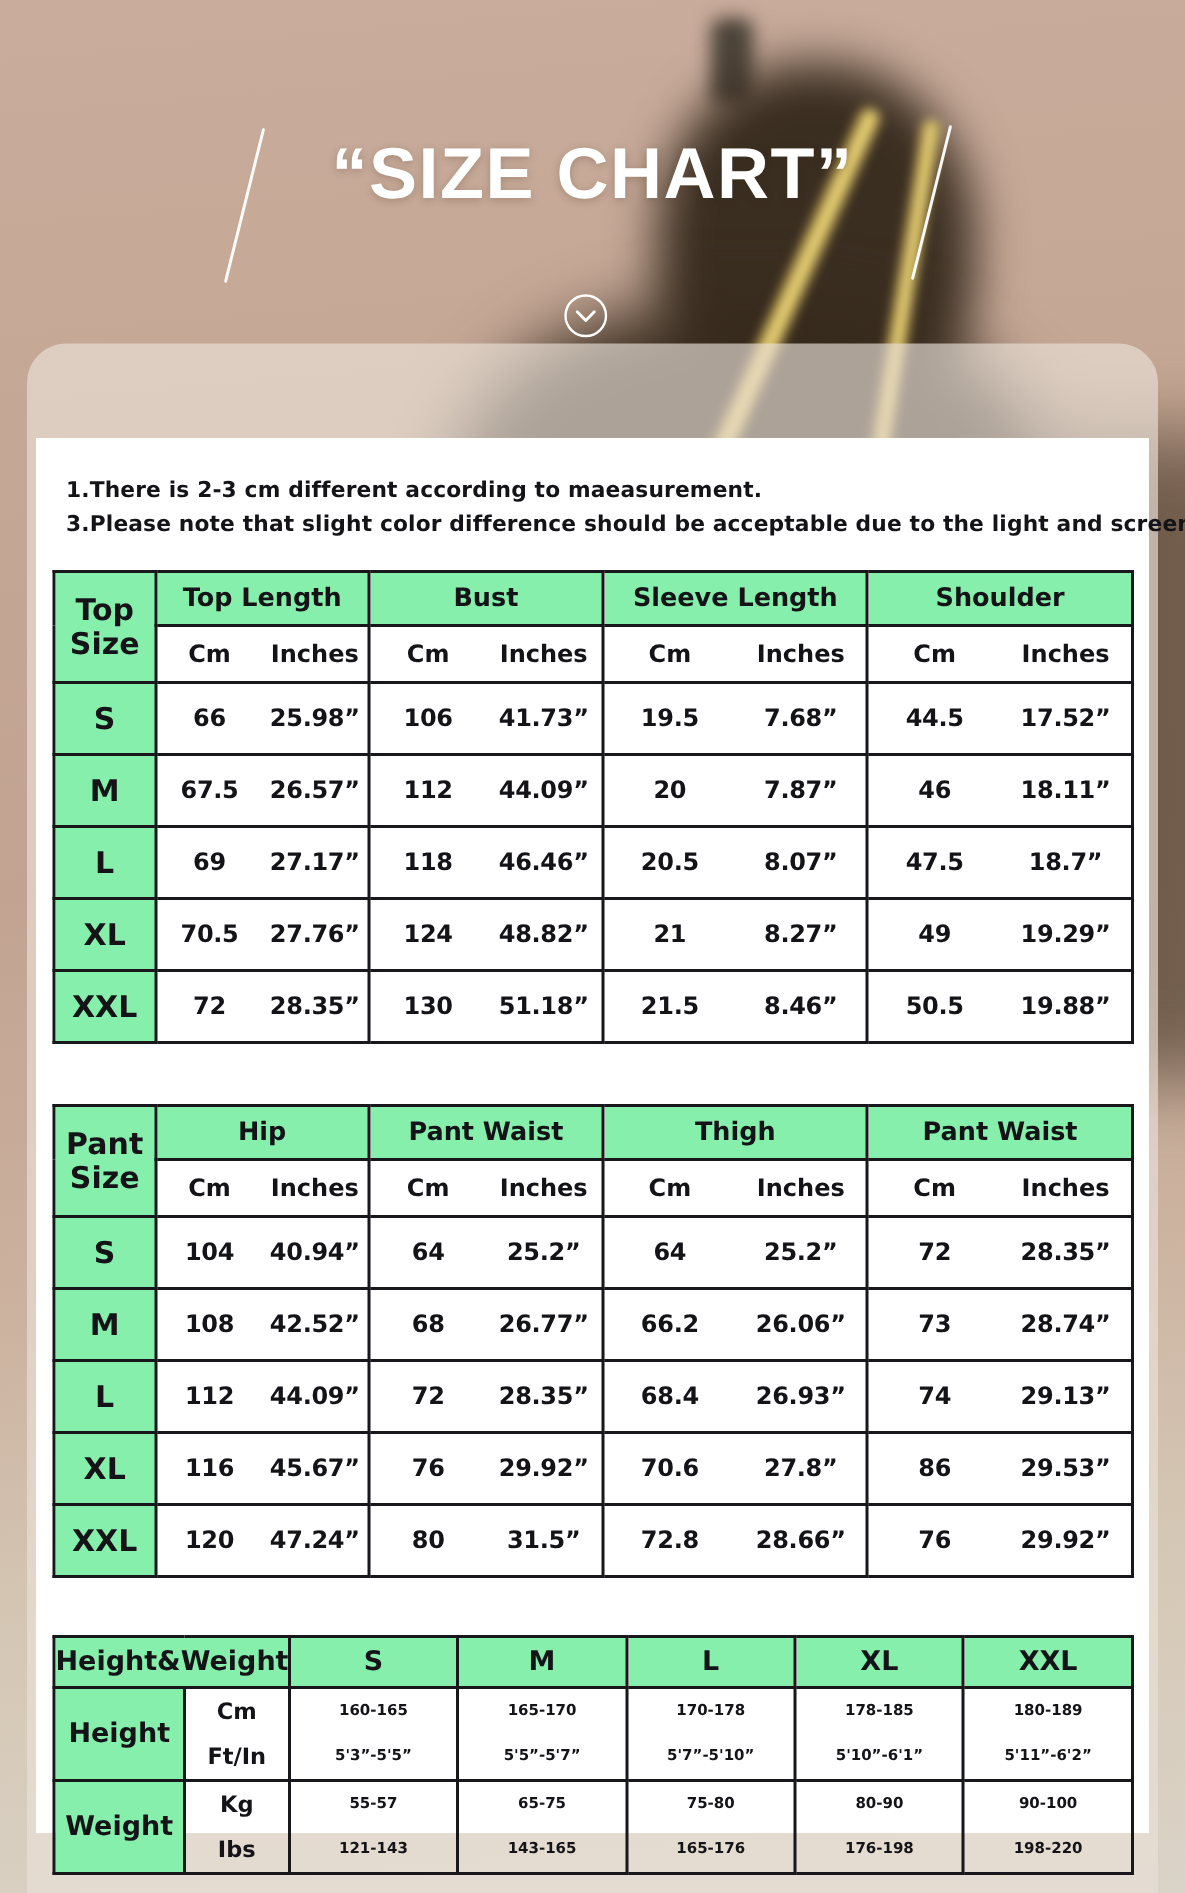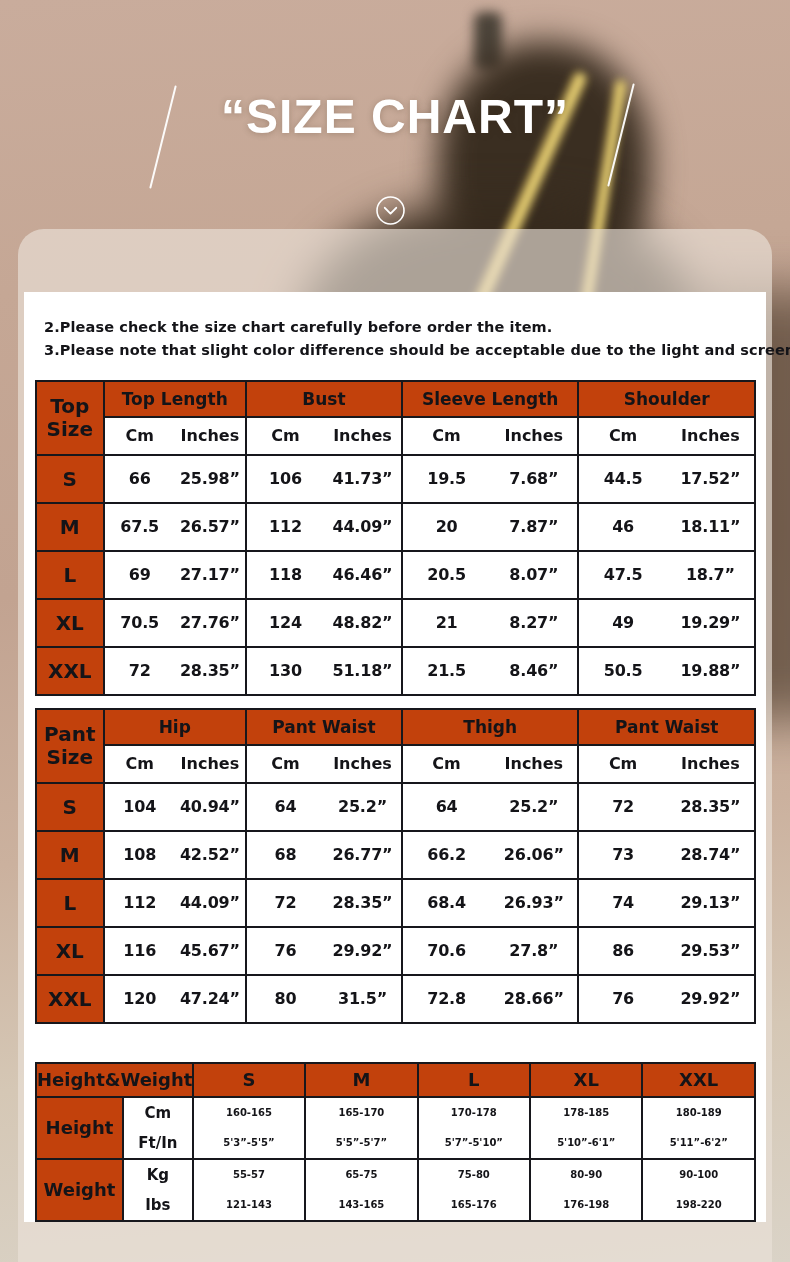--- a/index.html
+++ b/index.html
@@ -34,25 +34,25 @@
     position:absolute; left:18px; right:18px; top:229px; bottom:0; z-index:2;
     background:rgba(233,225,215,.66); border-radius:26px 26px 0 0;
   }
   .card { position:absolute; left:6px; right:6px; top:63px; bottom:40px; background:#fff; }
   
   .notes { padding:24px 10px 0 20px; }
   .note { font-size:14.5px; font-weight:700; line-height:1.58; letter-spacing:.1px; white-space:nowrap; }
   
   .tbl-wrap { margin:0 10px 0 11px; }
   .tbl-wrap.mt1 { margin-top:18px; }
-  .tbl-wrap.mt2 { margin-top:12px; }
+  .tbl-wrap.mt2 { margin-top:40px; }
   .tbl-wrap.mt3 { margin-top:38px; }
   table { border-collapse:collapse; table-layout:fixed; width:100%; }
   td { border:2px solid #17171c; text-align:center; vertical-align:middle; padding:0; overflow:hidden; }
-  .blue { background:#c2410c; }
+  .blue { background:#86efac; }
   .row-hdr td { height:34px; font-size:17px; font-weight:700; }
   .row-units td { height:36px; }
   .row-data td { height:46px; }
   .corner-line { font-size:20px; font-weight:700; line-height:1.12; }
   .size-letter { font-size:20px; font-weight:800; }
   .pair-flex { display:flex; width:100%; align-items:center; }
   .pair-flex span { flex:1; text-align:center; }
   .units-txt span { font-size:16px; font-weight:700; }
   .vals-txt span { font-size:16px; font-weight:700; letter-spacing:-.2px; }
   
@@ -88,21 +88,21 @@
     <svg width="31" height="31" viewBox="0 0 31 31">
       <circle cx="15.5" cy="15.5" r="13.5" fill="none" stroke="#ffffff" stroke-width="1.6"></circle>
       <polyline points="9.8,12.8 15.5,18.6 21.2,12.8" fill="none" stroke="#ffffff" stroke-width="1.9" stroke-linecap="round" stroke-linejoin="round"></polyline>
     </svg>
   </div>
 
   <div class="panel">
     <div class="card">
 
       <div class="notes">
-        <div class="note">2.Please check the size chart carefully before order the item.</div>
+        <div class="note">1.There is 2-3 cm different according to maeasurement.</div>
         <div class="note">3.Please note that slight color difference should be acceptable due to the light and screen.</div>
       </div>
 
       <div class="tbl-wrap mt1" id="top-table">
           <table class="t-std">
             <colgroup>
               <col style="width: 9.4%;">
               <col style="width: 19.8%;">
               <col style="width: 21.7%;">
               <col style="width: 24.55%;">

